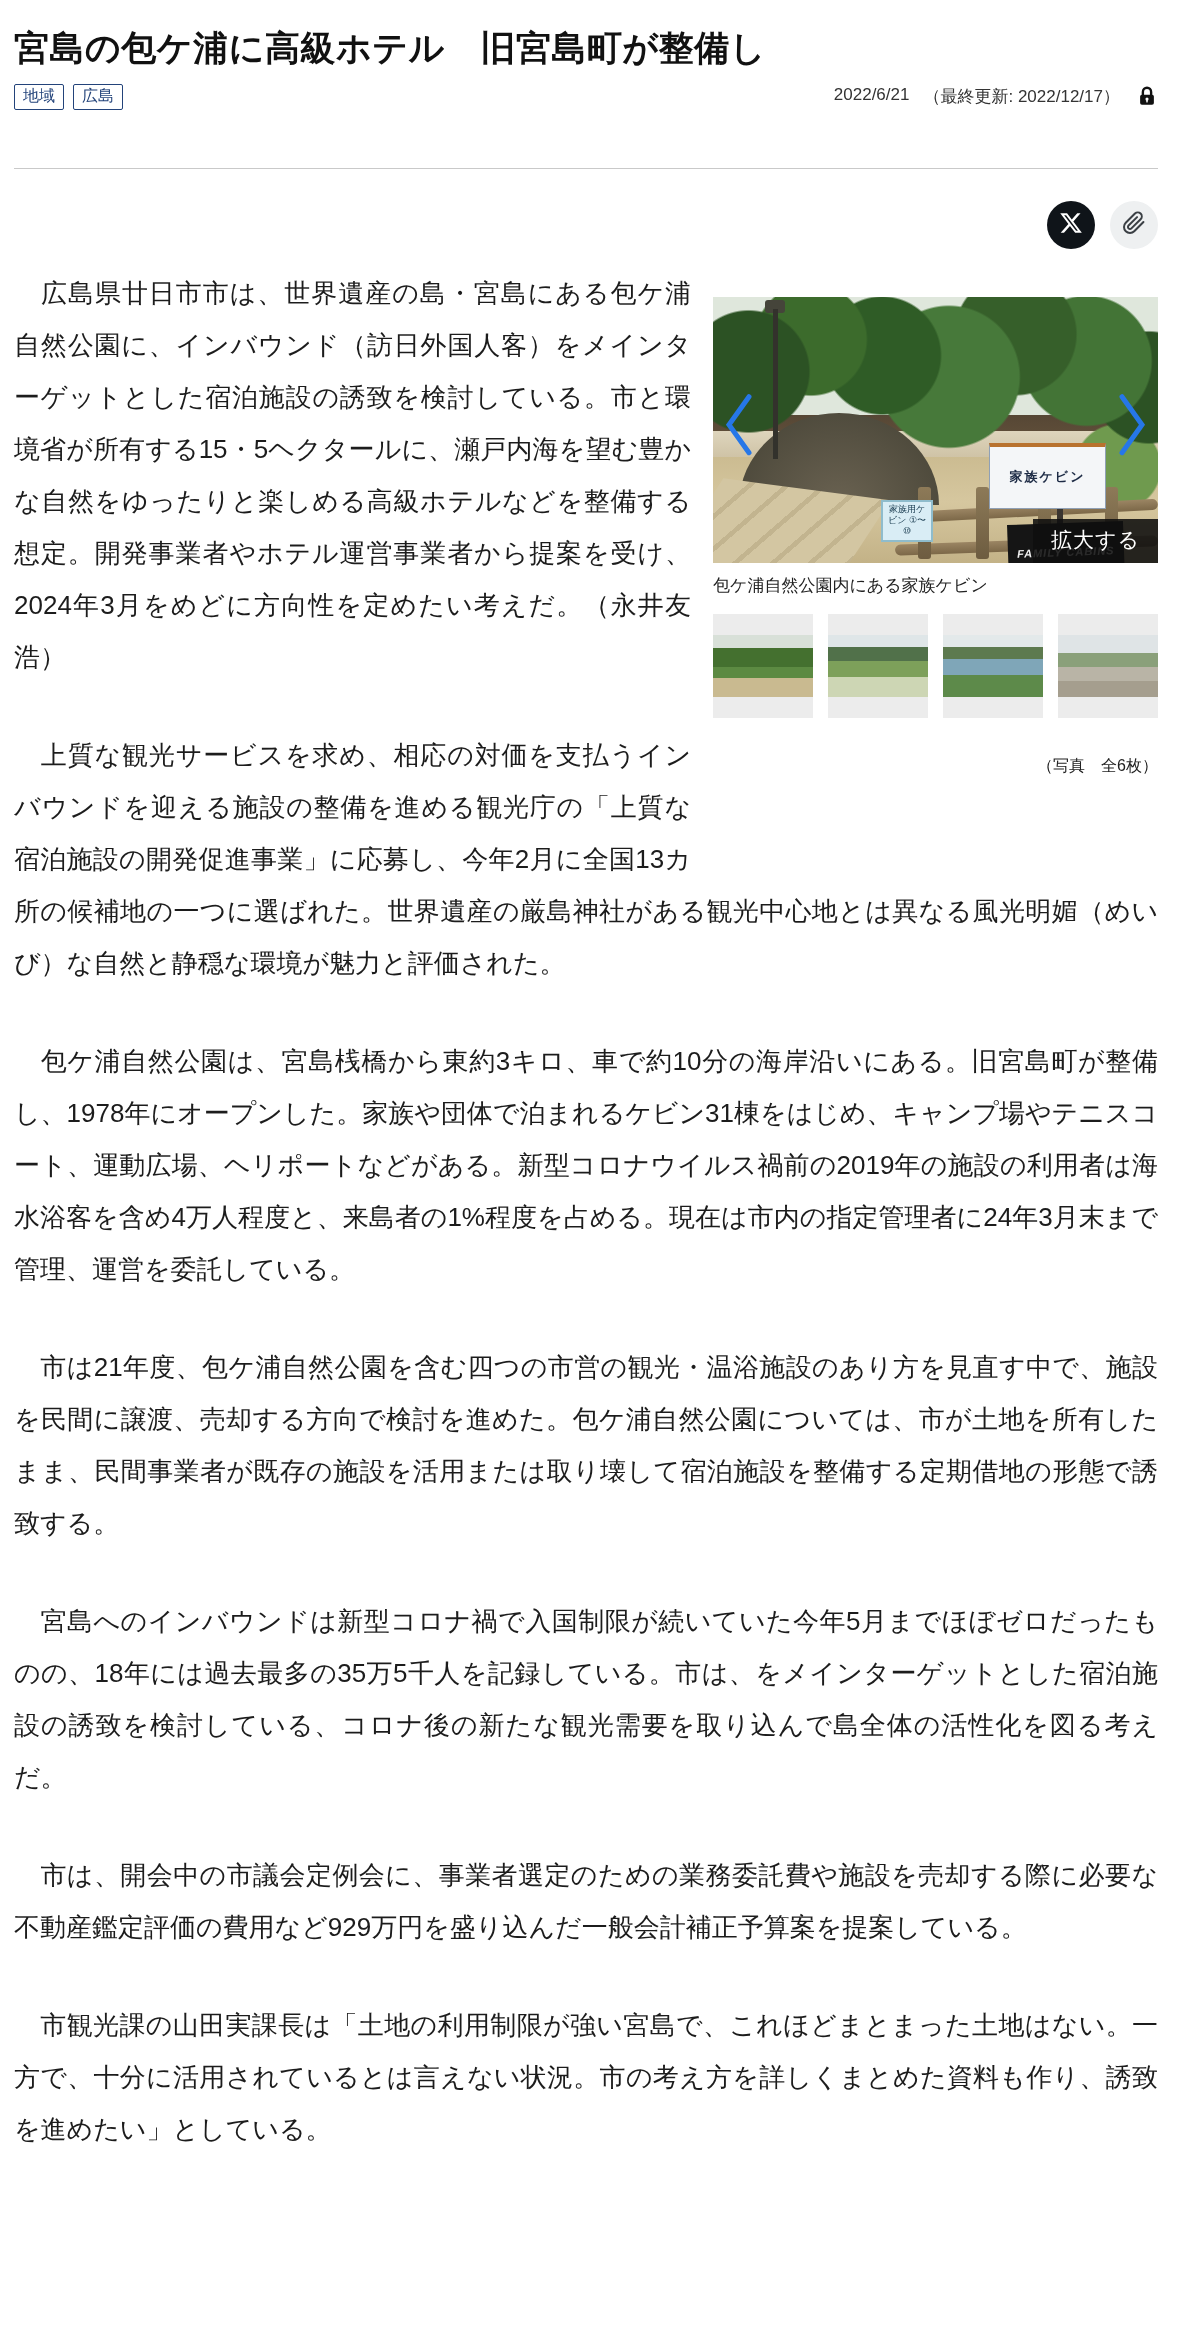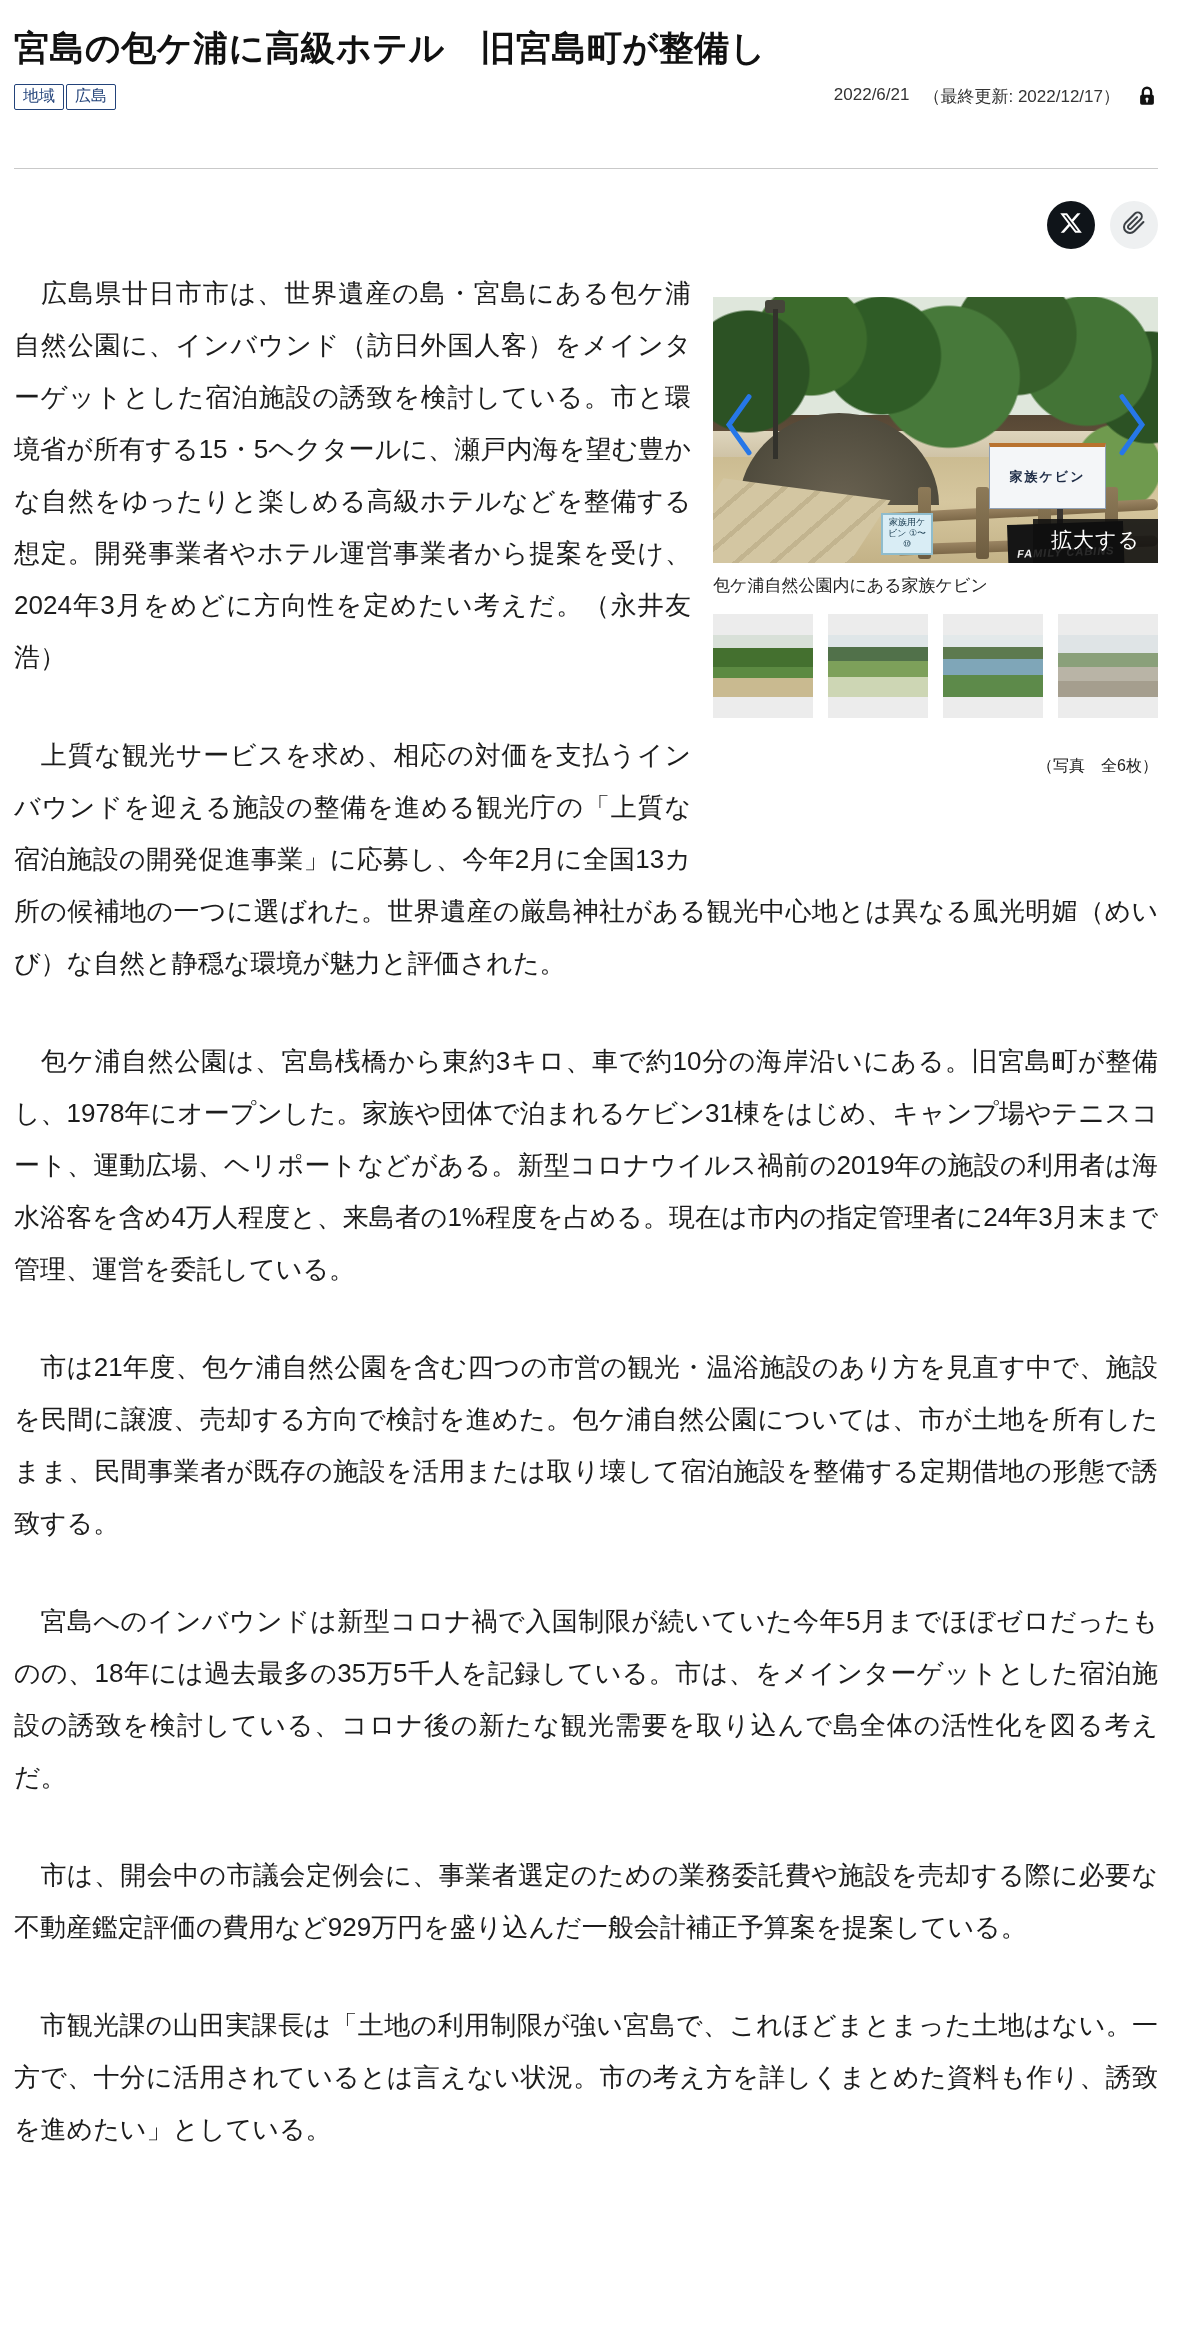--- a/index.html
+++ b/index.html
@@ -2,21 +2,21 @@
 <html lang="ja"><head>
 <meta charset="utf-8">
 <style>
   html,body{margin:0;padding:0;background:#fff;}
   body{width:1184px;font-family:"Liberation Sans","DejaVu Sans",sans-serif;color:#1c1c1c;}
   .page{box-sizing:border-box;width:1184px;padding:0 26px 60px 14px;}
 
   
   h1.title{font-size:35px;font-weight:bold;color:#111;margin:26px 0 0;letter-spacing:.5px;line-height:1.25;}
   .meta-row{display:flex;justify-content:space-between;align-items:center;margin-top:14px;}
-  .tags{display:flex;gap:2px;text-align:center;}
+  .tags{display:flex;gap:9px;text-align:center;}
   .tag{display:inline-block;border:1.5px solid #23437a;color:#23437a;font-size:16px;padding:1px 8px 3px;border-radius:2px;line-height:1.25;cursor:pointer;background:#fff;}
   .date-wrap{display:flex;align-items:flex-start;font-size:17px;color:#333;}
   .date-wrap .pub{margin-right:14px;}
   .lock{display:inline-flex;margin-left:16px;}
 
   hr.divider{border:0;border-top:1px solid #c9c9c9;margin:58px 0 0;}
 
   .share-row{display:flex;justify-content:flex-end;gap:15px;margin-top:32px;}
   .share{width:48px;height:48px;border-radius:50%;border:none;padding:0;display:flex;align-items:center;justify-content:center;cursor:pointer;}
   .share.x{background:#0f1419;}
@@ -46,21 +46,21 @@
   .lamp{position:absolute;left:60px;top:12px;width:5px;height:150px;background:#33322c;}
   .lamp-head{position:absolute;left:52px;top:3px;width:20px;height:13px;background:#45443a;border-radius:3px;}
   .path-walk{position:absolute;left:-24px;bottom:-12px;width:180px;height:86px;background:repeating-linear-gradient(115deg,#d3c6a2 0 26px,#c2b48f 26px 32px);transform:skewX(-28deg) rotate(7deg);}
   .fence-rail{position:absolute;left:38%;bottom:46px;width:62%;height:11px;background:linear-gradient(#9b8563,#7c6848);border-radius:6px;transform:rotate(-3deg);}
   .fence-rail.r2{left:41%;bottom:12px;width:59%;transform:rotate(-2deg);}
   .fence-post{position:absolute;bottom:4px;width:13px;height:72px;background:linear-gradient(#8d7a58,#6d5c40);border-radius:3px;}
   .fp1{left:46%;} .fp2{left:59%;} .fp3{left:73%;} .fp4{left:88%;}
   .sign-white{position:absolute;right:52px;top:146px;width:117px;height:66px;background:#f4f6f8;border:1px solid #8fa0b5;border-top:4px solid #b8722e;box-sizing:border-box;display:flex;align-items:center;justify-content:center;font-size:13px;font-weight:bold;color:#1d2b45;letter-spacing:2px;}
   .sign-post-bar{position:absolute;right:95px;top:212px;width:6px;height:54px;background:#3a3530;}
   .sign-black{position:absolute;right:34px;top:226px;background:#151515;color:#eee;font-size:11px;font-style:italic;font-weight:bold;letter-spacing:1px;padding:3px 9px;transform:rotate(-2deg);}
-  .sign-blue{position:absolute;left:168px;top:216px;width:52px;background:#d9edf5;border:2px solid #8fbccc;color:#113449;font-size:9px;line-height:1.25;padding:2px 3px;text-align:center;box-sizing:border-box;}
+  .sign-blue{position:absolute;left:168px;top:203px;width:52px;background:#d9edf5;border:2px solid #8fbccc;color:#113449;font-size:9px;line-height:1.25;padding:2px 3px;text-align:center;box-sizing:border-box;}
   .nav{position:absolute;top:50%;transform:translateY(-58%);background:transparent;border:none;padding:0;cursor:pointer;line-height:0;}
   .nav.prev{left:8px;} .nav.next{right:8px;}
   .expand{position:absolute;right:0;bottom:0;background:rgba(15,15,15,.88);color:#fff;border:none;font-size:21px;padding:7px 18px 9px;cursor:pointer;font-family:inherit;letter-spacing:1px;}
   figcaption{font-size:17px;line-height:1.35;color:#222;margin-top:12px;text-align:left;}
   .thumbs{display:flex;gap:15px;margin-top:16px;}
   .thumb{width:100px;height:104px;background:#ececec;display:flex;align-items:center;cursor:pointer;}
   .timg{width:100px;height:62px;}
   .t1{background:linear-gradient(to bottom,#d8e0d8 0 13px,#44702f 13px 32px,#5c8a42 32px 43px,#c9ba90 43px 62px);}
   .t2{background:linear-gradient(to bottom,#dfe6e8 0 12px,#51714a 12px 26px,#7da05a 26px 42px,#cdd6b4 42px 62px);}
   .t3{background:linear-gradient(to bottom,#e3e9ea 0 12px,#5d7a4f 12px 24px,#7fa6b8 24px 40px,#5d8a4a 40px 62px);}

